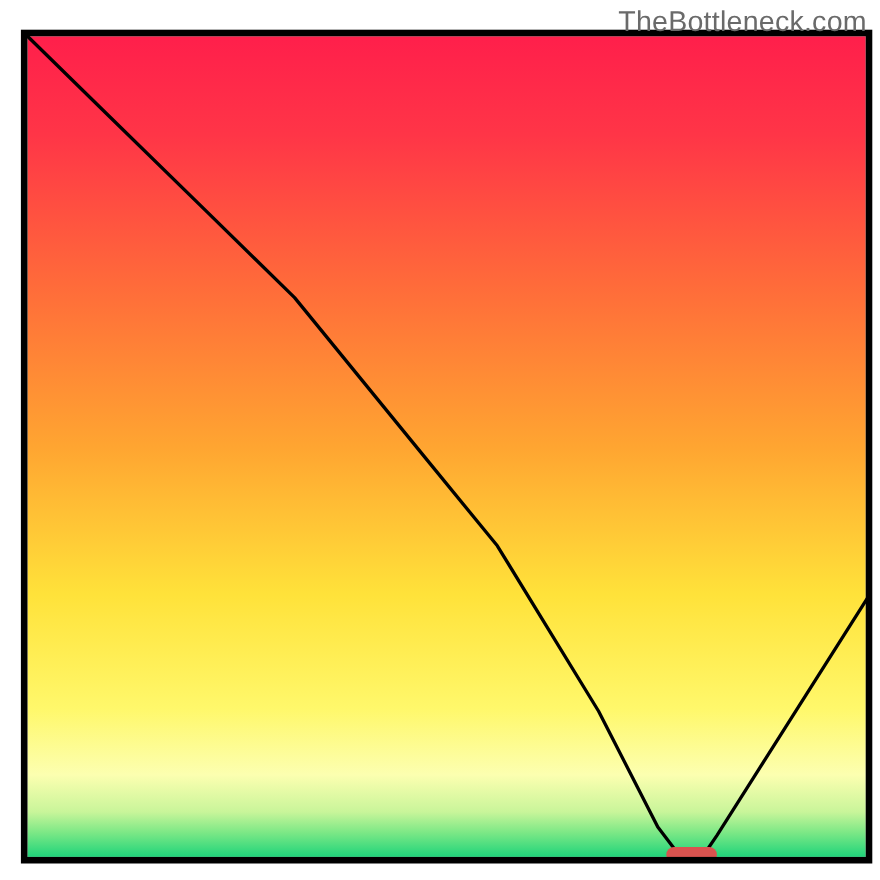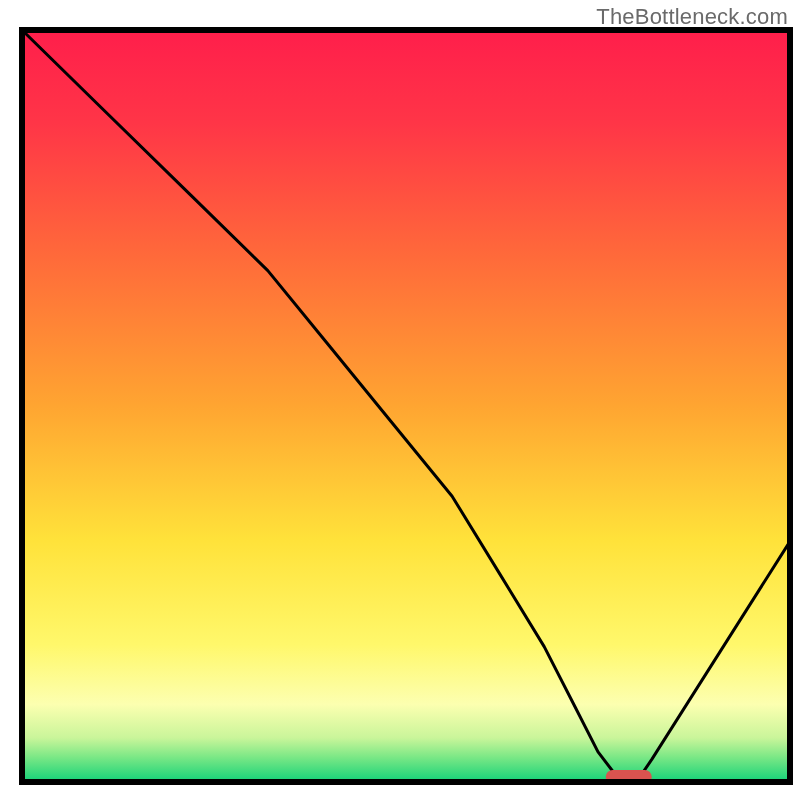--- a/index.html
+++ b/index.html
@@ -12,21 +12,21 @@
   }
   .container {
     position: relative;
     width: 800px;
     height: 800px;
   }
   .watermark {
     position: absolute;
     top: 4px;
     right: 12px;
-    font-size: 22px;
+    font-size: 26px;
     color: #6a6a6a;
     font-weight: 500;
     letter-spacing: 0.2px;
   }
   svg {
     display: block;
   }
 </style>
 </head>
 <body>

